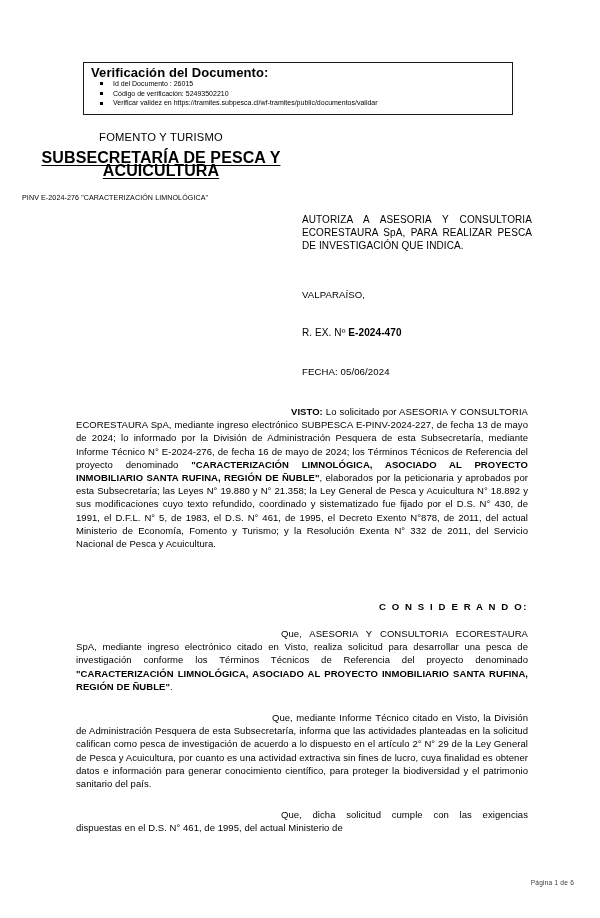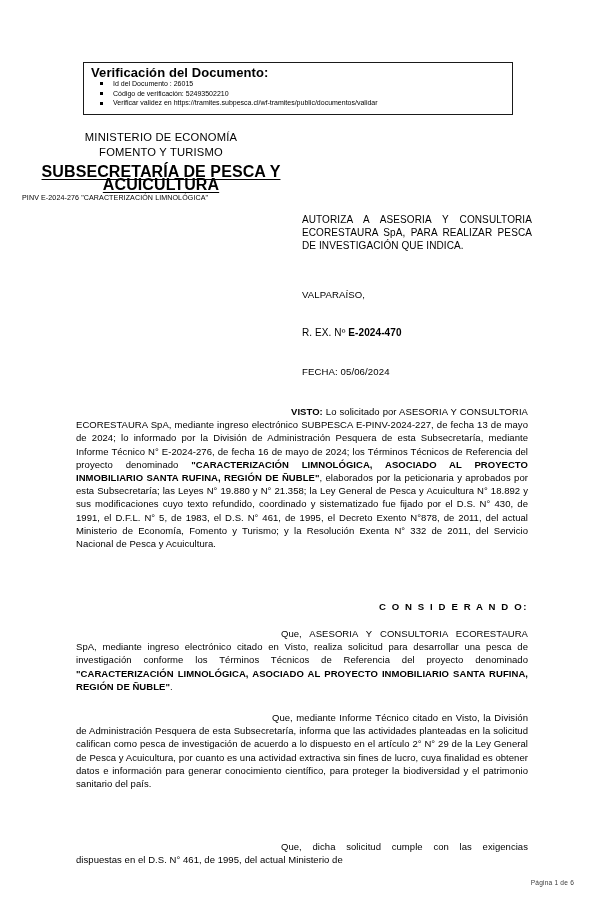--- a/index.html
+++ b/index.html
@@ -170,21 +170,21 @@
     left: 76px;
     width: 452px;
     top: 601px;
     text-align: right;
     font-size: 9.6px;
     font-weight: bold;
     letter-spacing: 1.6px;
   }
   .c1-block { top: 627px; }
   .c2-block { top: 711px; }
-  .c3-block { top: 808px; margin-top: 32px; }
+  .c3-block { top: 808px; }
 
   
   .footer {
     position: absolute;
     right: 26px;
     top: 879px;
     font-size: 6.6px;
     color: #3a3a3a;
     letter-spacing: .2px;
   }
@@ -197,21 +197,20 @@
   <div class="verif-box">
     <div class="verif-title">Verificación del Documento:</div>
     <ul class="verif-list">
       <li><span class="bullet"></span><span>Id del Documento : 26015</span></li>
       <li><span class="bullet"></span><span>Código de verificación: 52493502210</span></li>
       <li><span class="bullet"></span><span>Verificar validez en https://tramites.subpesca.cl/wf-tramites/public/documentos/validar</span></li>
     </ul>
   </div>
 
   <div class="ministry">
-    <div class="ministry-line">MINISTERIO DE ECONOMÍA</div>
     <div class="ministry-line">FOMENTO Y TURISMO</div>
     <div class="subsec">
       <span>SUBSECRETARÍA DE PESCA Y</span><br>
       <span>ACUICULTURA</span>
     </div>
   </div>
   <div class="ref-line">PINV E-2024-276 "CARACTERIZACIÓN LIMNOLÓGICA"</div>
 
   <div class="rightcol">
     <div class="subject">AUTORIZA A ASESORIA Y CONSULTORIA ECORESTAURA SpA, PARA REALIZAR PESCA DE INVESTIGACIÓN QUE INDICA.</div>

